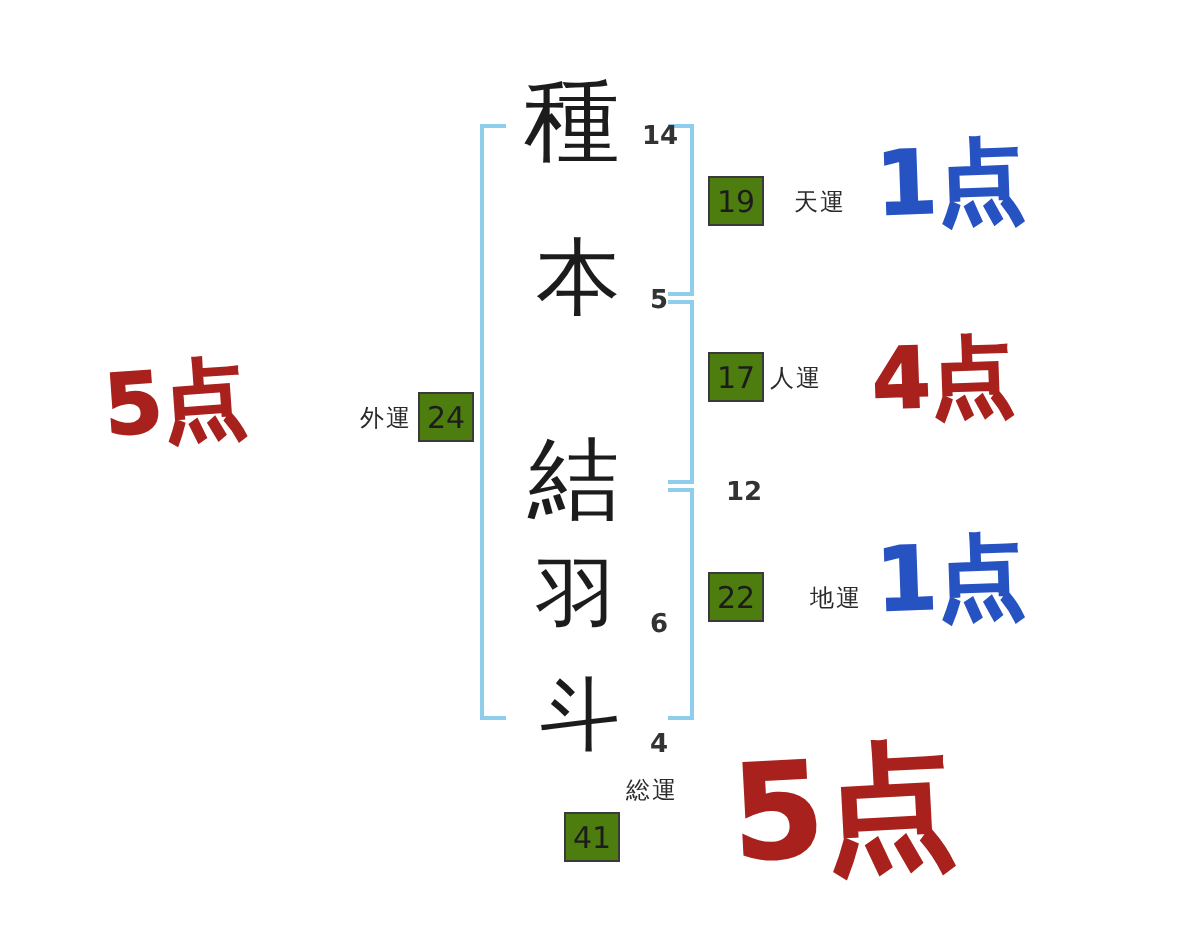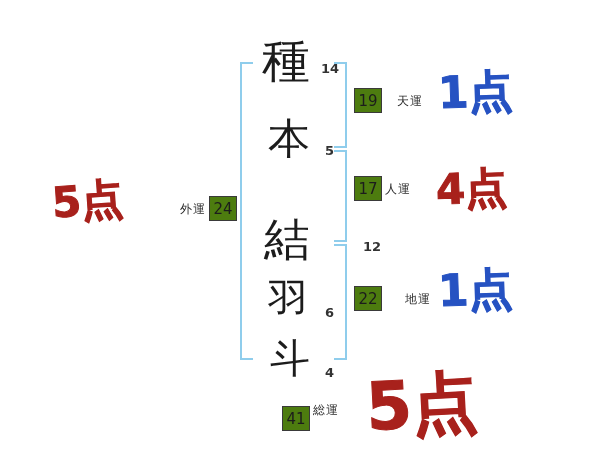--- a/index.html
+++ b/index.html
@@ -83,21 +83,21 @@
   <div class="abs luck-label" style="left:385px;top:183px;">人運</div>
 
   <div class="abs numbox" style="left:354px;top:286px;">
     <span>22</span>
   </div>
   <div class="abs luck-label" style="left:385px;top:293px;margin-left:20px;">地運</div>
 
   <div class="abs numbox" style="left:282px;top:406px;">
     <span>41</span>
   </div>
-  <div class="abs luck-label" style="left:313px;top:404px;">総運</div>
+  <div class="abs luck-label" style="left:313px;top:389px;">総運</div>
 
   <div class="abs score red" style="left:52px;top:180px;font-size:42px;transform:rotate(-4deg);">5点</div>
 
   <div class="abs score blue" style="left:438px;top:70px;font-size:44px;transform:rotate(-2deg);">1点</div>
 
   <div class="abs score red" style="left:436px;top:168px;font-size:42px;transform:rotate(-2deg);">4点</div>
 
   <div class="abs score blue" style="left:438px;top:268px;font-size:44px;transform:rotate(-2deg);">1点</div>
 
   <div class="abs score red" style="left:366px;top:372px;font-size:66px;transform:rotate(-3deg);">5点</div>

